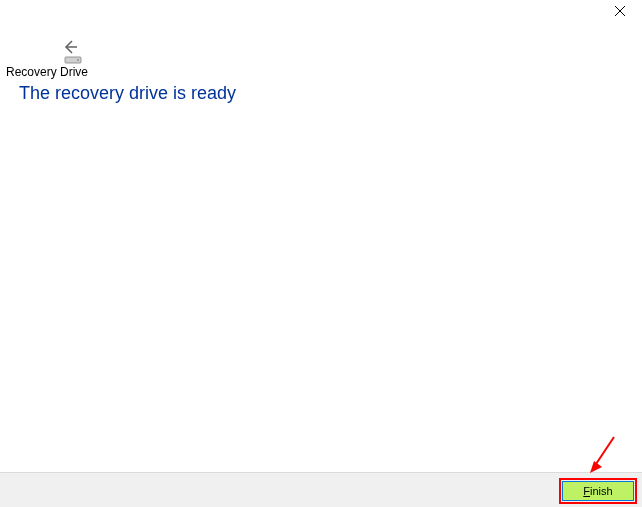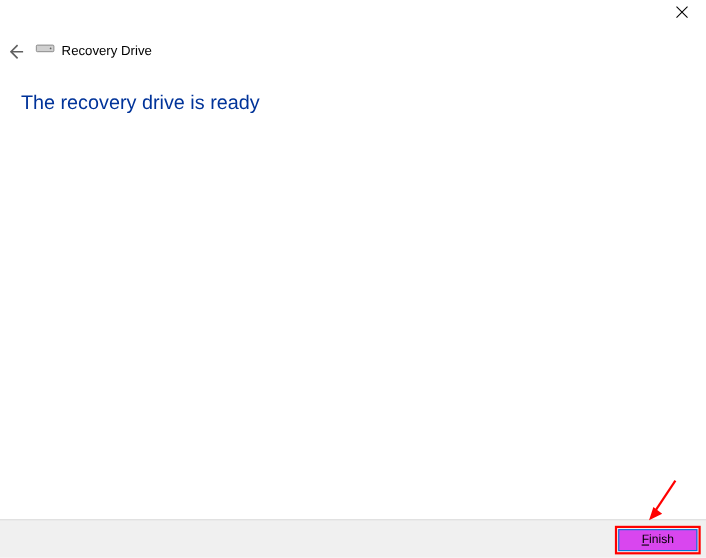--- a/index.html
+++ b/index.html
@@ -22,22 +22,23 @@
       right: 16px;
       font-size: 14px;
       color: #000;
       cursor: pointer;
     }
     .header {
       position: absolute;
       top: 39px;
       left: 6px;
       display: flex;
-      align-items: flex-start;
+      align-items: flex-end;
       height: 20px;
+      flex-direction: column;
     }
     .back-arrow {
       width: 16px;
       height: 16px;
       margin-right: 10px;
       cursor: pointer;
     }
     .drive-icon {
       width: 18px;
       height: 10px;
@@ -67,21 +68,21 @@
       height: 35px;
       background: #f0f0f0;
       border-top: 1px solid #dcdcdc;
     }
     .finish-button {
       position: absolute;
       right: 8px;
       bottom: 6px;
       width: 72px;
       height: 20px;
-      background: #d946ef;
+      background: #bef264;
       border: 1px solid #0078d7;
       font-family: "Segoe UI", sans-serif;
       font-size: 11px;
       cursor: pointer;
       color: #000;
       padding: 0;
     }
     .finish-button .u {
       text-decoration: underline;
     }

